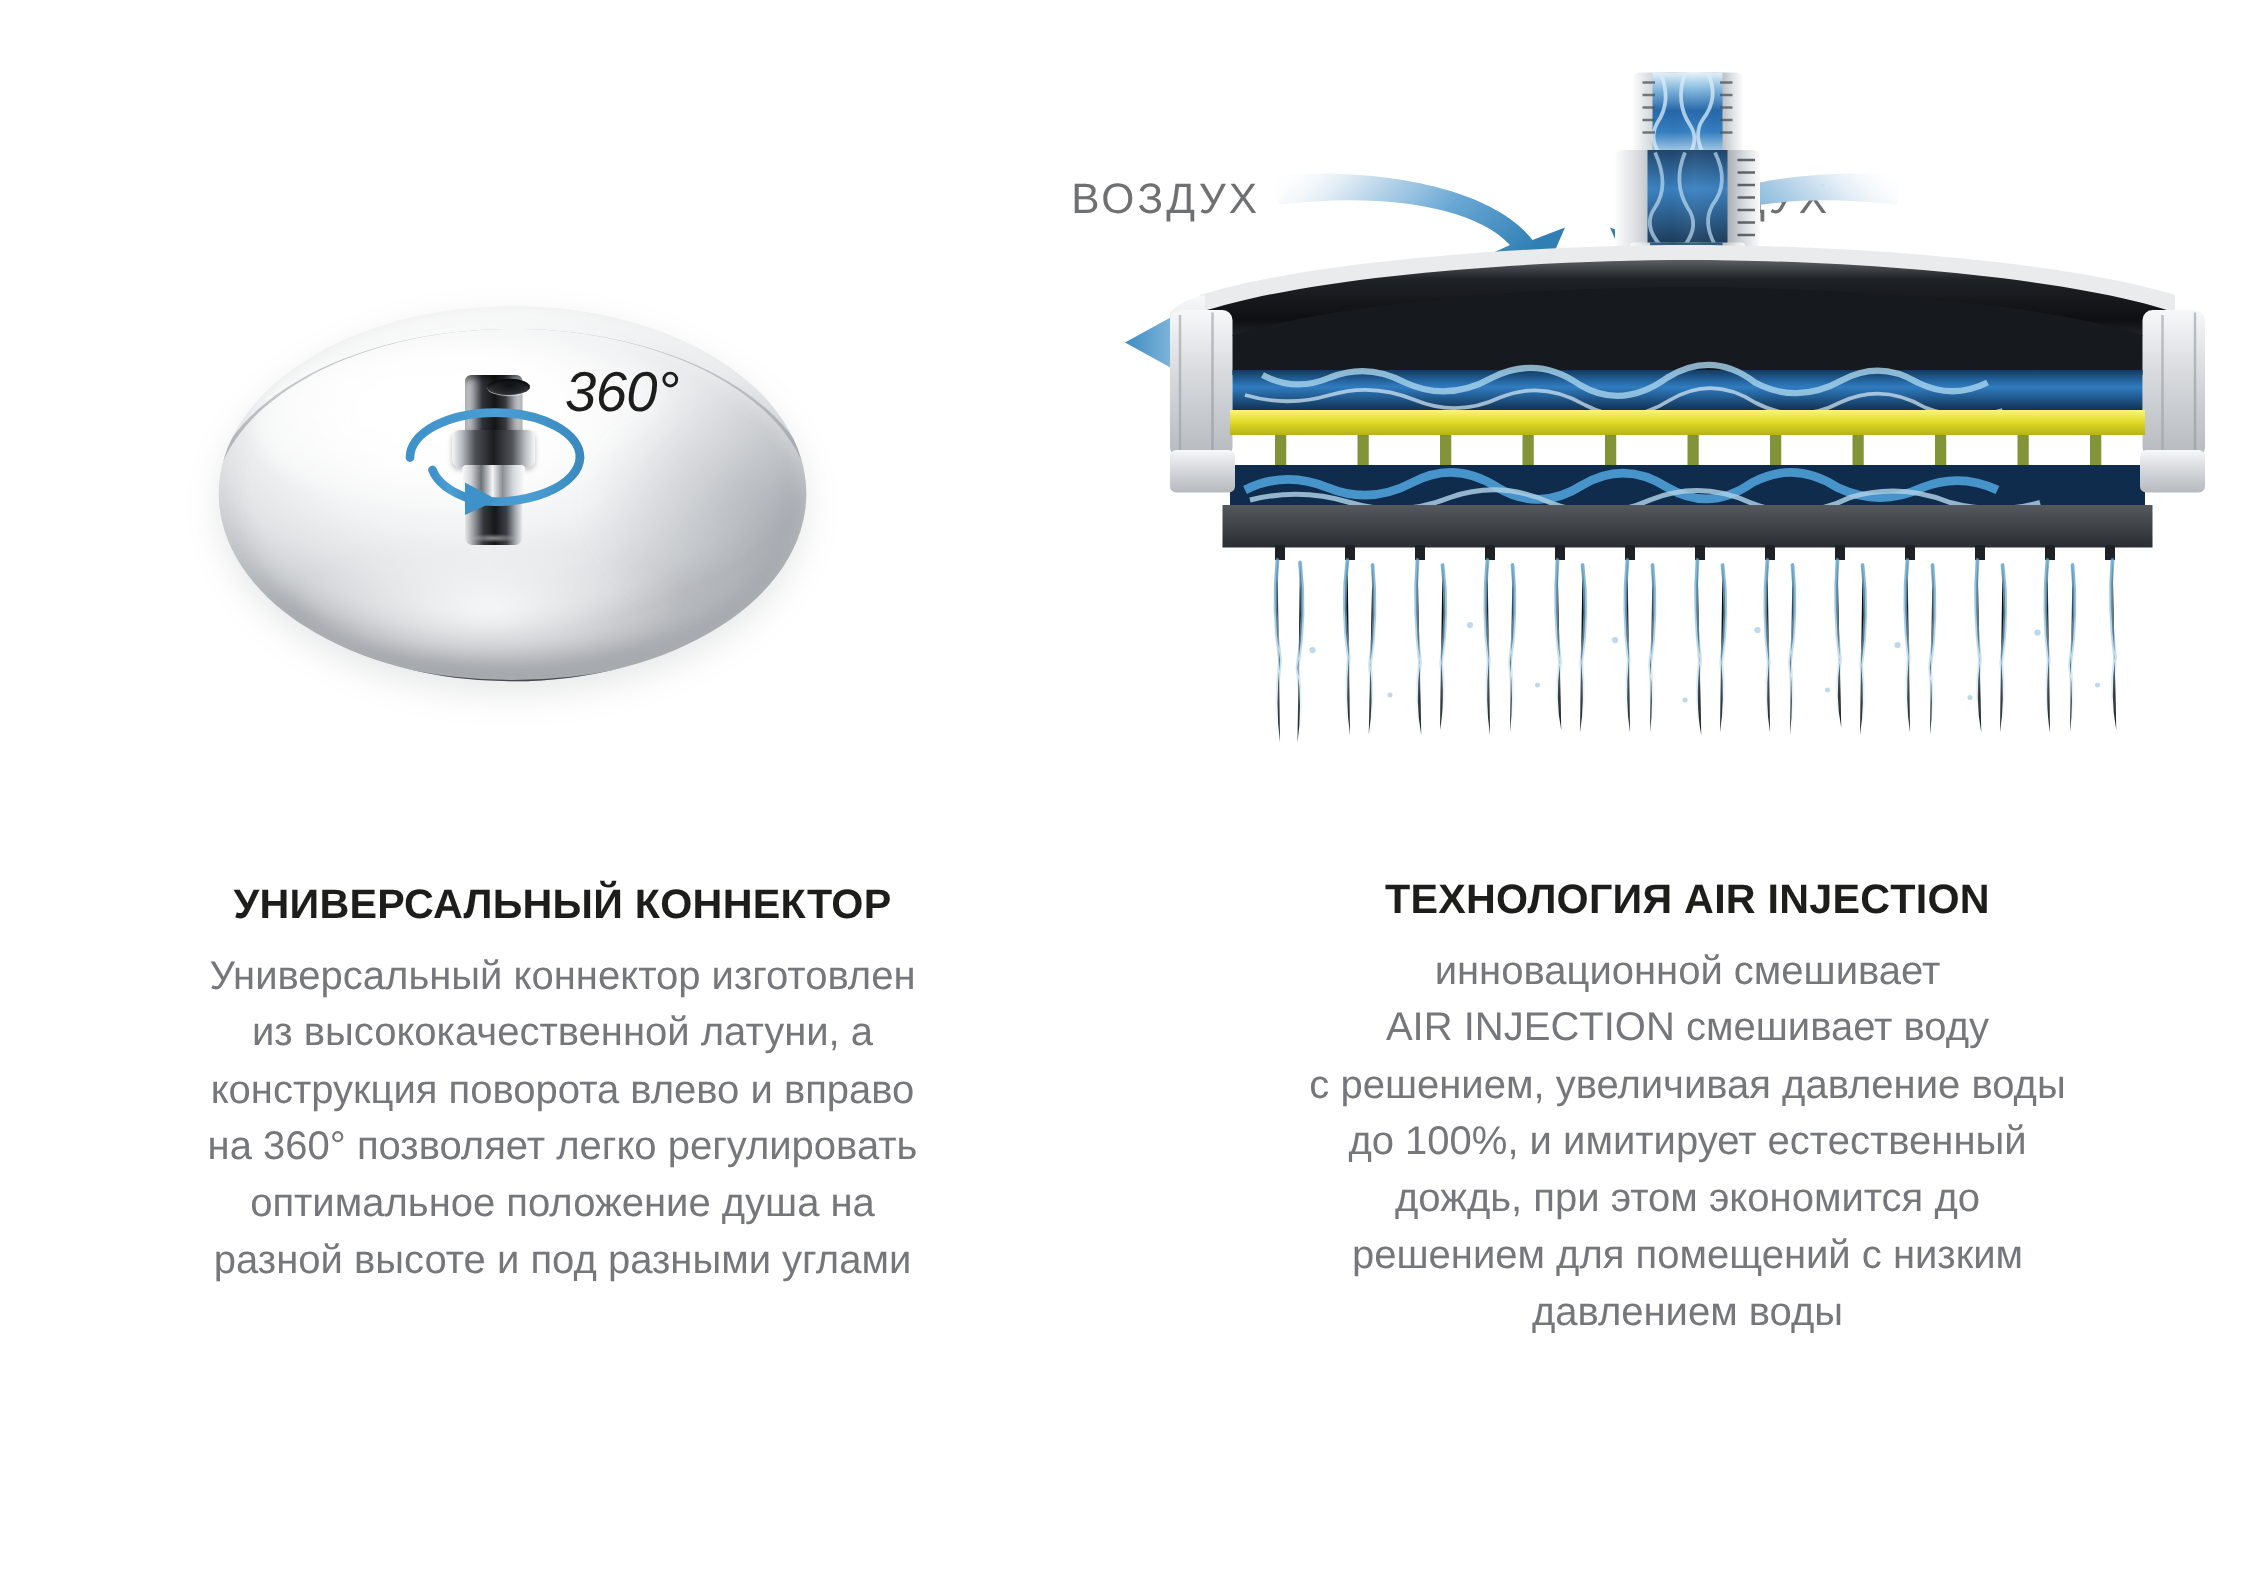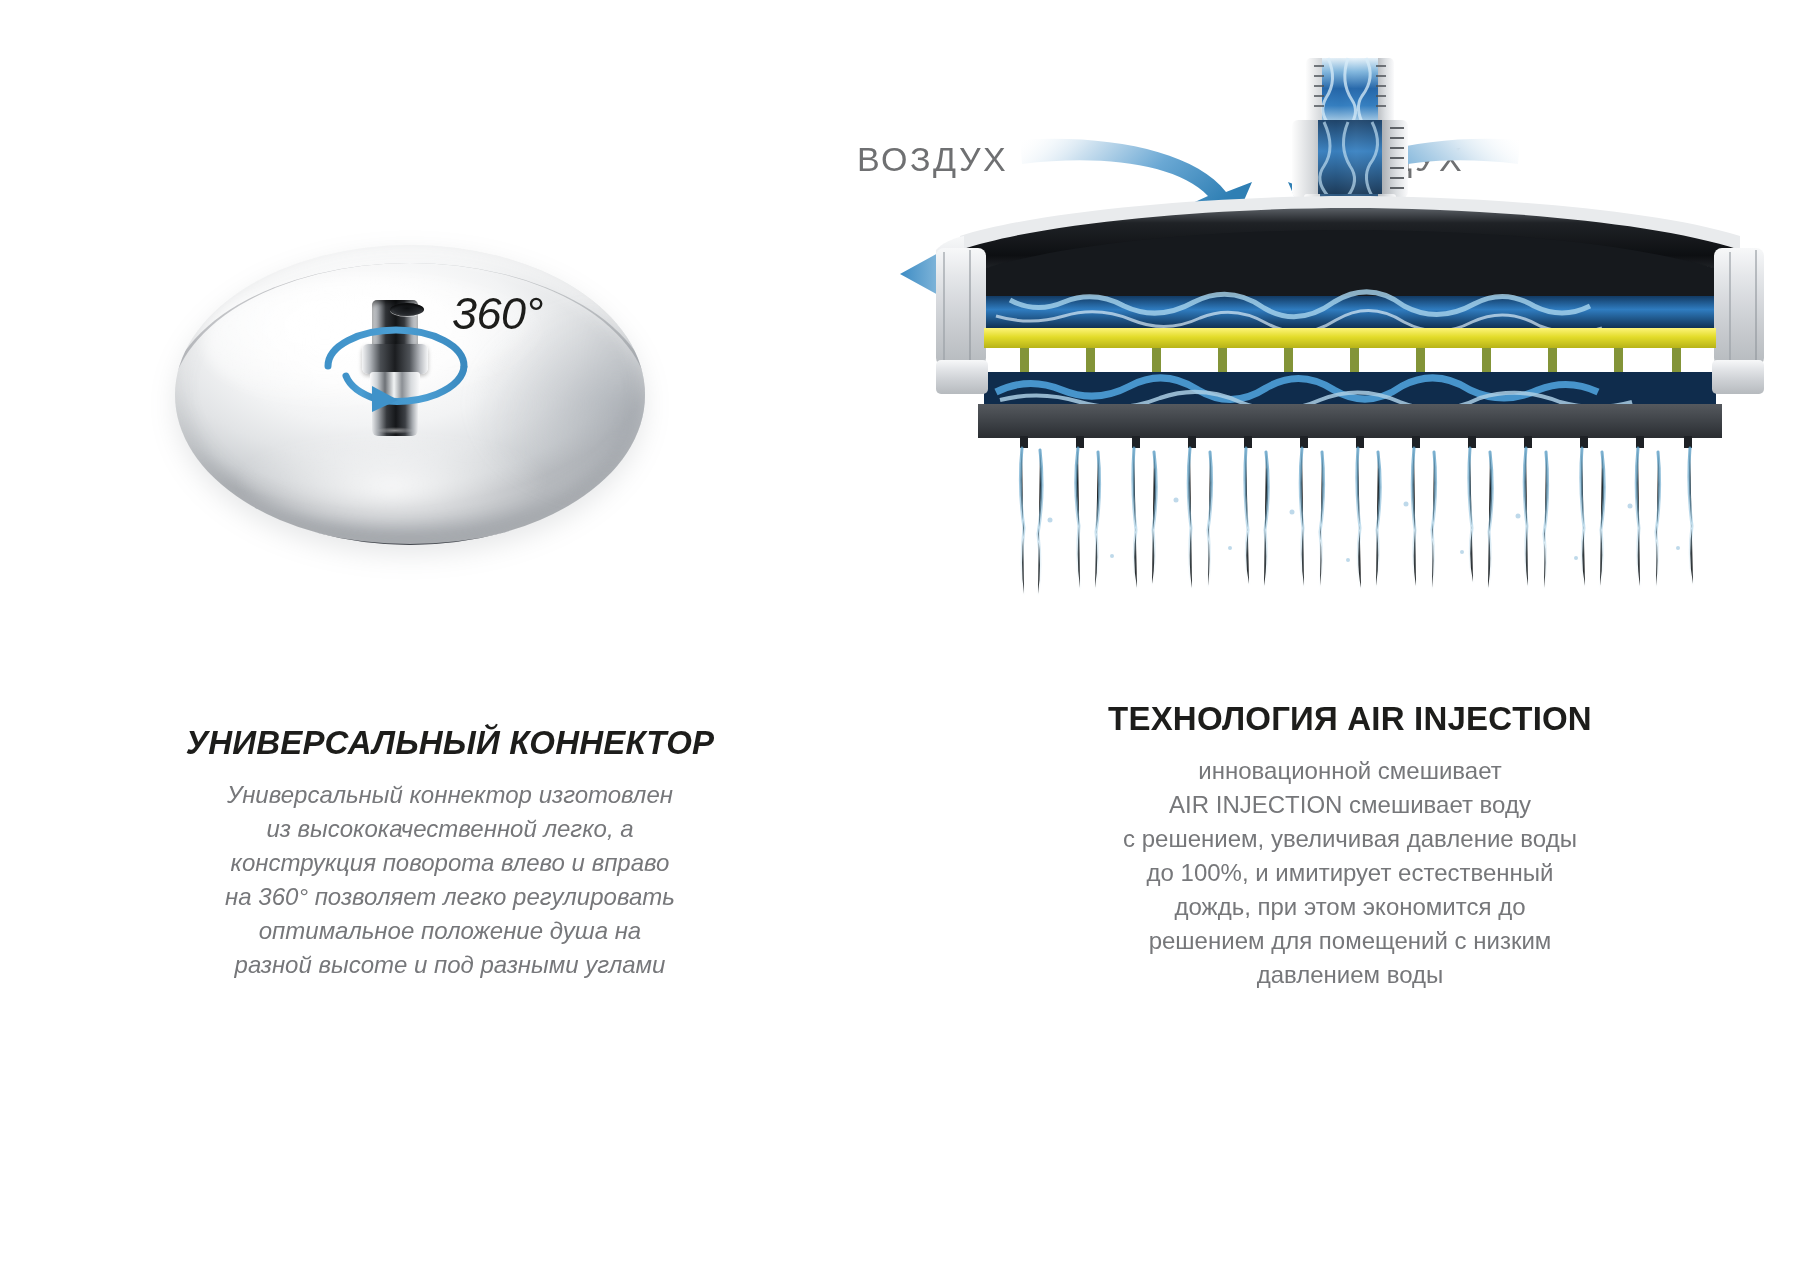--- a/index.html
+++ b/index.html
@@ -245,34 +245,34 @@
 
   
   .text-block {
     position: absolute;
     left: 0;
     width: 100%;
     text-align: center;
     padding: 0 110px;
     box-sizing: border-box;
   }
-  .text-left  { top: 724px; font-style: italic; }
+  .text-left  { top: 704px; }
   .text-right { top: 700px; }
 
   .feature-title {
     font-size: 33px;
     font-weight: bold;
     color: #1d1d1b;
     letter-spacing: 0.2px;
     margin: 0 0 14px 0;
     font-family: "Liberation Sans", sans-serif;
     white-space: nowrap;
   }
   .feature-desc {
-    font-size: 24px;
+    font-size: 32px;
     font-weight: 400;
     color: #76777a;
     line-height: 1.42;
     margin: 16px;
     font-family: "Liberation Sans", sans-serif;
   }
   .feature-desc .ln { display: block; }
 </style>
 </head>
 <body>
@@ -317,21 +317,21 @@
         <polygon points="56,68 82,82 56,94" fill="#3f92c9"></polygon>
       </svg>
 
       <div class="deg-label">360°</div>
     </div>
 
     <div class="text-block text-left">
       <h2 class="feature-title">УНИВЕРСАЛЬНЫЙ КОННЕКТОР</h2>
       <p class="feature-desc">
         <span class="ln">Универсальный коннектор изготовлен</span>
-        <span class="ln">из высококачественной легко, а</span>
+        <span class="ln">из высококачественной латуни, а</span>
         <span class="ln">конструкция поворота влево и вправо</span>
         <span class="ln">на 360° позволяет легко регулировать</span>
         <span class="ln">оптимальное положение душа на</span>
         <span class="ln">разной высоте и под разными углами</span>
       </p>
     </div>
   </section>
 
   <section class="panel panel-right">
 

